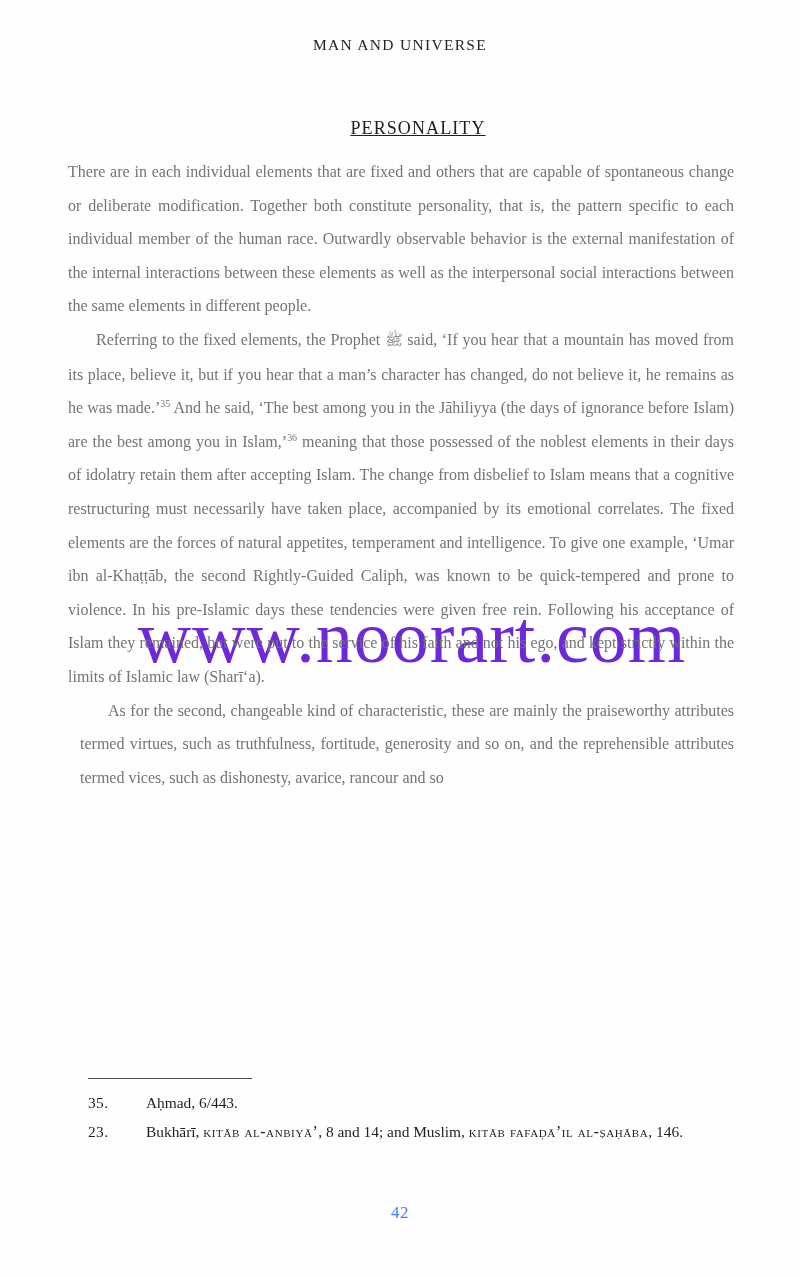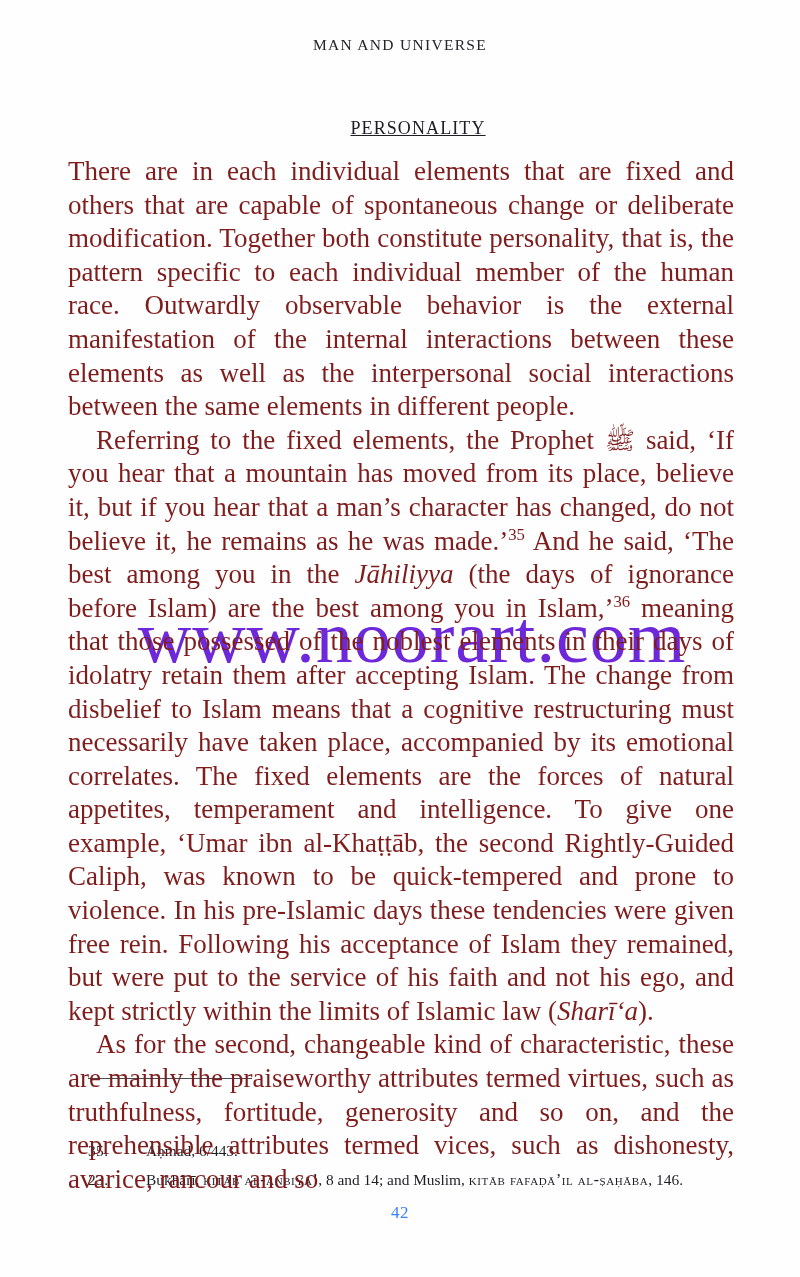--- a/index.html
+++ b/index.html
@@ -72,32 +72,33 @@
     position: absolute;
     top: 155px;
     left: 68px;
     width: 666px;
     z-index: 8;
   }
   .textblock p {
     margin: 0;
     text-align: justify;
     text-justify: inter-word;
-    font-size: 27px;
+    font-size: 16px;
     line-height: 33.6px;
-    color: #7f1d1d;
+    color: #737373;
     hyphens: manual;
   }
   .textblock p.indent {
     text-indent: 28px;
   }
   .textblock p:last-child {
     text-align: justify;
-  }
-  .ital { font-style: italic; }
+    margin-left: 12px;
+  }
+  .ital { }
   sup.fn {
     font-size: 0.62em;
     vertical-align: super;
     line-height: 0;
   }
   .salawat {
     font-size: 0.92em;
     letter-spacing: 0;
   }
 
@@ -105,21 +106,21 @@
   .footnote-rule {
     position: absolute;
     top: 1078px;
     left: 88px;
     width: 164px;
     height: 1px;
     background: #4a4a52;
   }
   .footnotes {
     position: absolute;
-    top: 1138px;
+    top: 1090px;
     left: 88px;
     width: 648px;
     font-size: 15.4px;
     line-height: 25px;
     color: #1d1d24;
   }
   .fn-row {
     display: flex;
     align-items: flex-start;
     margin-bottom: 4px;

